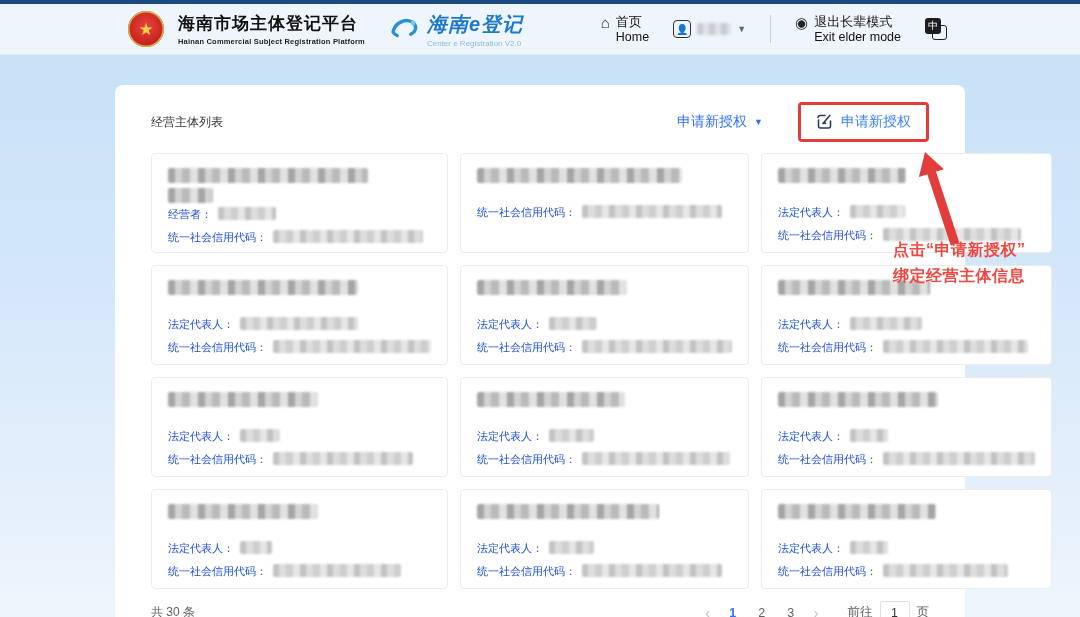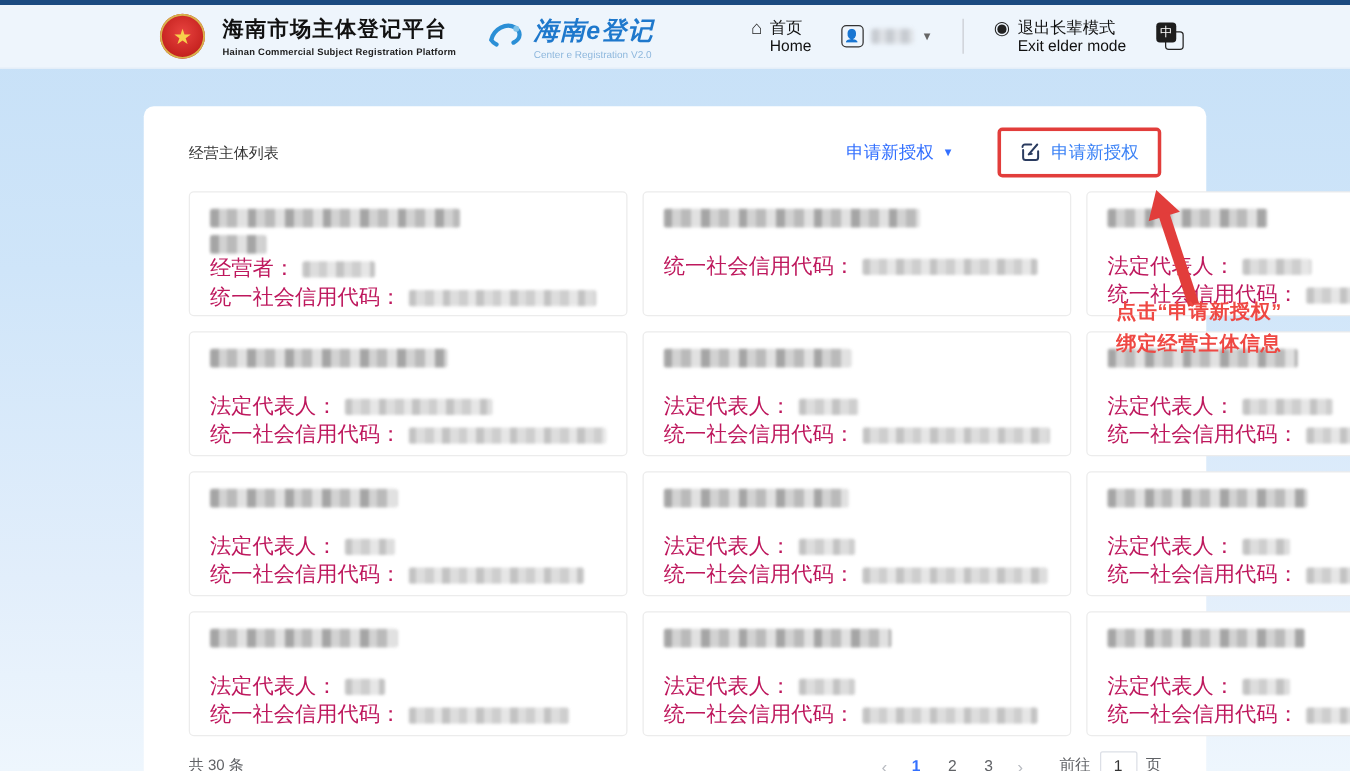--- a/index.html
+++ b/index.html
@@ -93,21 +93,21 @@
     background:repeating-linear-gradient(90deg,#bdbdbd 0 6px,#dadada 6px 13px,#c9c9c9 13px 20px,#e4e4e4 20px 27px);
     filter:blur(1.3px); opacity:.9;
   }
   .redact.dark {
     height:15px;
     background:repeating-linear-gradient(90deg,#9c9c9c 0 7px,#cecece 7px 14px,#b3b3b3 14px 22px,#dedede 22px 30px);
   }
   .redact.user { height:12px; width:34px; filter:blur(1.6px);
     background:repeating-linear-gradient(90deg,#c2c6cc 0 6px,#dde0e4 6px 12px); }
   .name-line2 { margin-top:3px; display:block; }
-  .card-row { font-size:17px; color:#be185d; line-height:23px; white-space:nowrap; }
+  .card-row { font-size:11px; color:#1d4ed8; line-height:23px; white-space:nowrap; }
   .card-row .redact { margin-left:6px; }
   
   .footer { display:flex; align-items:center; justify-content:space-between; margin-top:12px; }
   .total { font-size:12px; color:#606266; }
   .pager { display:flex; align-items:center; gap:17px; font-size:12.5px; color:#606266; }
   .page-arrow { color:#b9bcc2; font-size:14px; cursor:pointer; }
   .page-num { cursor:pointer; min-width:12px; text-align:center; }
   .page-num.active { color:#3370ff; font-weight:700; }
   .goto { display:flex; align-items:center; gap:7px; margin-left:12px; }
   .goto-input {

